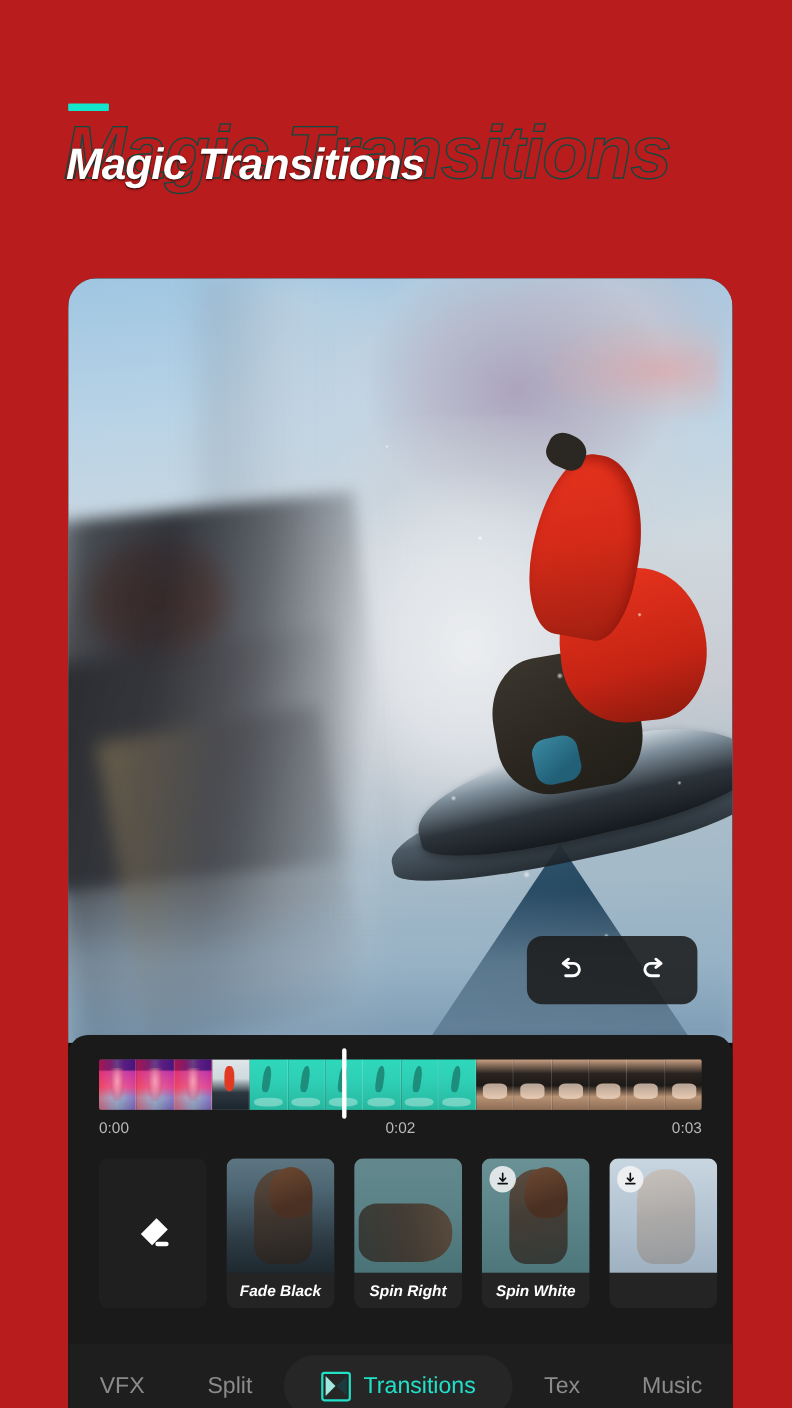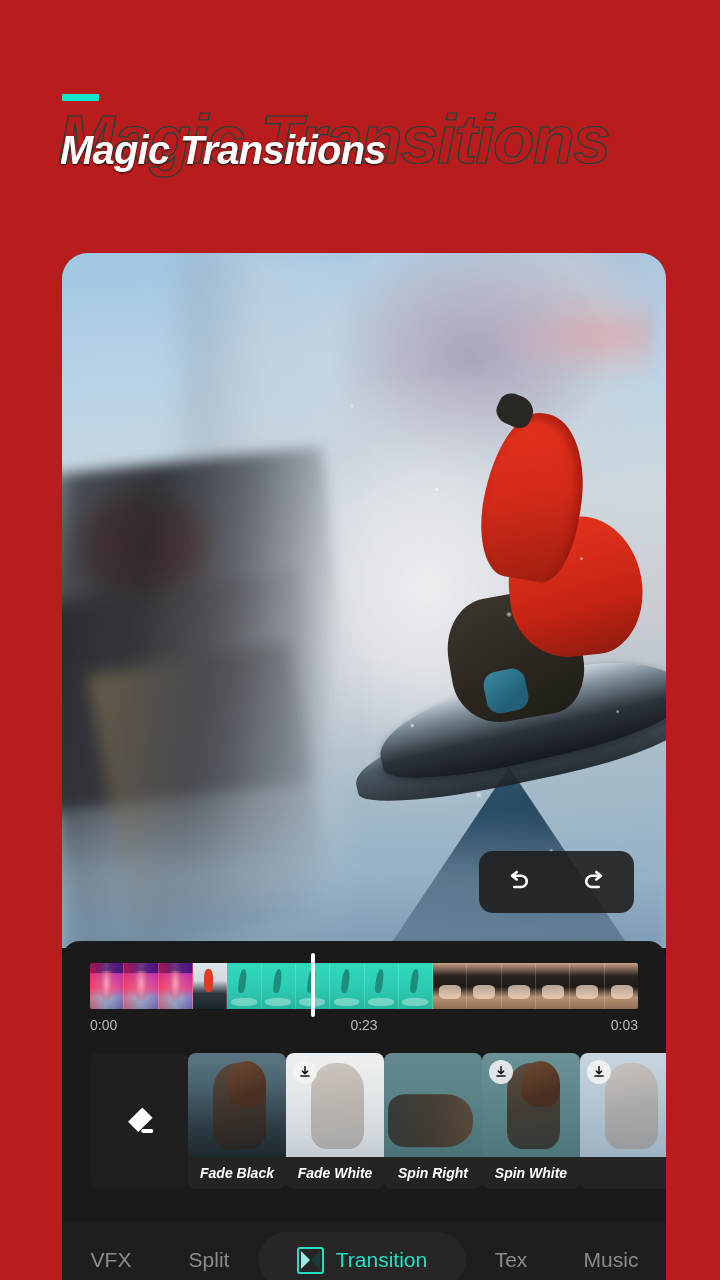--- a/index.html
+++ b/index.html
@@ -238,21 +238,21 @@
   }
   .time-labels {
     position: absolute; left: 28px; top: 76px; width: 548px;
     display: flex; justify-content: space-between;
   }
   .time-label { font-size: 14px; color: #b9b9b9; }
 
   
   .chips {
     position: absolute; left: 0; top: 112px; width: 604px; height: 142px;
-    display: flex; gap: 0; padding-left: 28px; overflow: hidden;
+    display: flex; gap: 18px; padding-left: 28px; overflow: hidden;
   }
   .chip {
     width: 98px; height: 136px; flex: 0 0 98px;
     background: #242424; border-radius: 8px;
     position: relative; overflow: hidden;
     display: flex; flex-direction: column; align-items: center;
   }
   .chip.chip-none { background: #1f1f1f; justify-content: center; }
   .chip-thumb { width: 98px; height: 104px; position: relative; overflow: hidden; }
   .t-fadeblack {
@@ -402,21 +402,21 @@
           <div class="frame f-skin"></div>
           <div class="frame f-skin"></div>
           <div class="frame f-skin"></div>
           <div class="frame f-skin"></div>
           <div class="frame f-skin"></div>
           <div class="frame f-skin"></div>
         </div>
         <div class="playhead"></div>
         <div class="time-labels">
           <span class="time-label">0:00</span>
-          <span class="time-label">0:23</span>
+          <span class="time-label">0:02</span>
           <span class="time-label">0:03</span>
         </div>
       </div>
 
       <div class="chips">
 
         <div class="chip chip-none">
           <svg class="eraser-icon" viewBox="0 0 24 24" fill="none">
             <path d="M13.8 4.6 L19.4 10.2 L11.6 18 L6 12.4 Z" fill="#fff"></path>
             <rect x="13.2" y="16.3" width="6.6" height="2.2" rx="1.1" fill="#fff"></rect>
@@ -424,32 +424,20 @@
         </div>
 
         <div class="chip">
           <div class="chip-thumb t-fadeblack">
             <div class="thumb-person"></div>
             <div class="thumb-hair"></div>
           </div>
           <div class="chip-label">Fade Black</div>
         </div>
 
-        <div class="chip">
-          <div class="chip-thumb t-fadewhite">
-            <div class="thumb-person light"></div>
-            <div class="dl-badge">
-              <svg width="14" height="14" viewBox="0 0 24 24" fill="none">
-                <path d="M12 3V15M12 15L7.5 10.5M12 15L16.5 10.5" stroke="#111" stroke-width="2.6" stroke-linecap="round" stroke-linejoin="round"></path>
-                <path d="M5 19H19" stroke="#111" stroke-width="2.6" stroke-linecap="round"></path>
-              </svg>
-            </div>
-          </div>
-          <div class="chip-label">Fade White</div>
-        </div>
 
         <div class="chip">
           <div class="chip-thumb t-spinright">
             <div class="thumb-person" style="transform:rotate(90deg);left:20%;top:24%;"></div>
           </div>
           <div class="chip-label">Spin Right</div>
         </div>
 
         <div class="chip">
           <div class="chip-thumb t-spinleft">
@@ -485,21 +473,21 @@
           <span class="tab-label">VFX</span>
         </div>
         <div class="tab tab-split">
           <span class="tab-label">Split</span>
         </div>
         <div class="tab tab-active">
           <span class="trans-icon">
             <span class="tri-l"></span>
             <span class="tri-r"></span>
           </span>
-          <span class="tab-label">Transition</span>
+          <span class="tab-label">Transitions</span>
         </div>
         <div class="tab tab-text">
           <span class="tab-label">Tex</span>
         </div>
         <div class="tab tab-music">
           <span class="tab-label">Music</span>
         </div>
       </div>
 
     </div>

